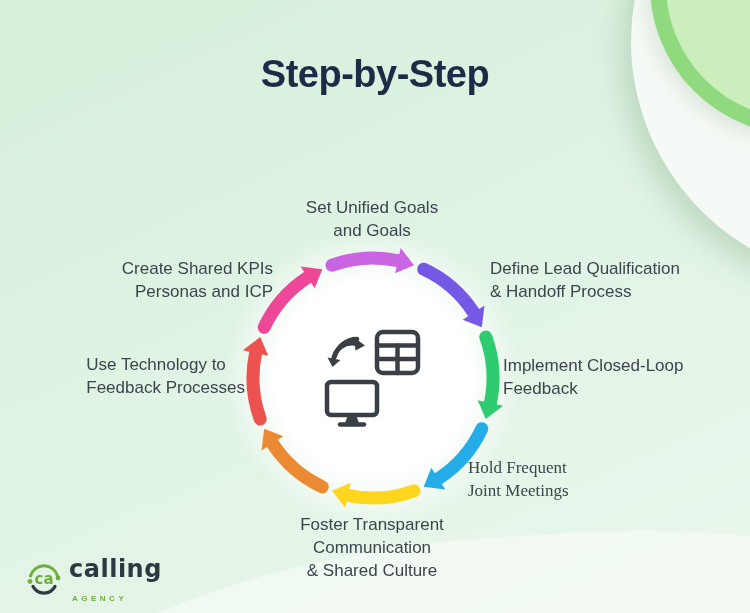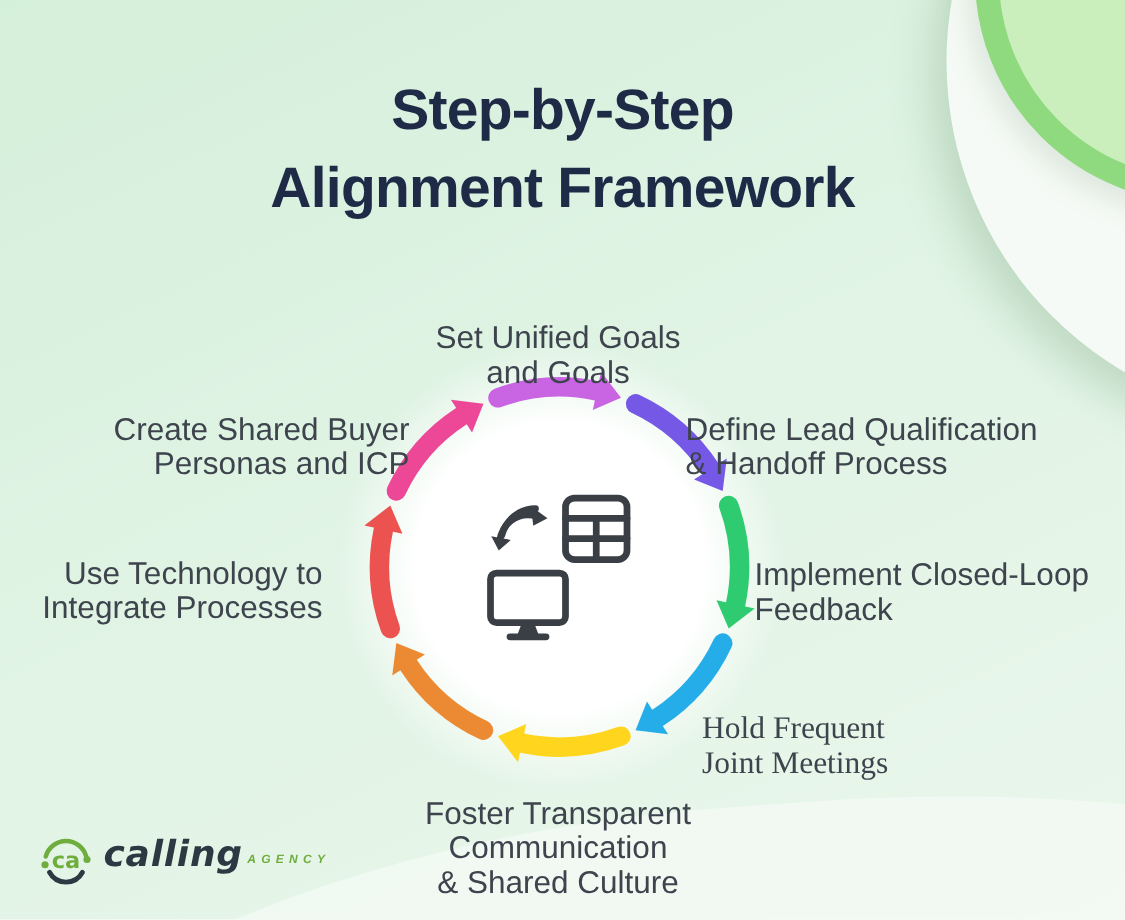--- a/index.html
+++ b/index.html
@@ -31,52 +31,51 @@
   .title span{display:block;}
   
   .hub-glow{
     position:absolute;left:218px;top:223px;width:310px;height:310px;border-radius:50%;
     background:radial-gradient(closest-side,#ffffff 0%,#ffffff 62%,rgba(255,255,255,0) 96%);
   }
   .cycle-svg{position:absolute;left:223px;top:228px;width:300px;height:300px;}
   .center-icon{position:absolute;left:313px;top:318px;width:120px;height:120px;}
   
   .step{
-    position:absolute;font-size:21px;line-height:23px;color:#3e444d;margin-top:18px;
+    position:absolute;font-size:17px;line-height:23px;color:#3e444d;
   }
   .step span{display:block;}
   .step-top{left:262px;top:196px;width:220px;text-align:center;}
-  .step-top-right{left:457px;top:257px;text-align:left;}
+  .step-top-right{left:490px;top:257px;text-align:left;}
   .step-right{left:503px;top:354px;text-align:left;}
   .step-bottom-right{left:468px;top:456px;text-align:left;font-family:Liberation Serif, serif;}
   .step-bottom{left:262px;top:513px;width:220px;text-align:center;}
   .step-bottom-left{right:469px;top:456px;text-align:right;}
-  .step-left{right:535px;top:353px;text-align:right;}
+  .step-left{right:505px;top:353px;text-align:left;}
   .step-top-left{right:477px;top:257px;text-align:right;}
   
-  .logo{position:absolute;left:25px;top:556px;display:flex;align-items:flex-start;}
+  .logo{position:absolute;left:25px;top:556px;display:flex;align-items:center;}
   .logo-badge{width:38px;height:38px;}
-  .logo-text{margin-left:6px;display:flex;flex-direction:row;font-style:italic;}
+  .logo-text{margin-left:6px;display:flex;flex-direction:column;}
   .logo-name{font-family:"DejaVu Sans", sans-serif;font-size:24px;line-height:26px;
     font-weight:600;color:#2d3942;letter-spacing:0.5px;}
   .logo-sub{font-size:8px;font-weight:700;color:#6fae3e;letter-spacing:3.5px;
     margin-top:12px;padding-left:3px;}
 </style>
 </head>
 <body>
 
 <div class="canvas">
 
   <div class="swoosh"></div>
   <div class="corner-circle"></div>
   <div class="bottom-wave"></div>
 
   <div class="title" style="color: rgb(30, 42, 70);">
     <span>Step-by-Step</span>
-    <span>Alignment Framework</span>
   </div>
 
   <div class="hub-glow"></div>
 
   <svg class="cycle-svg" viewBox="0 0 300 300">
       <path d="M 109.0 37.2 A 120 120 0 0 1 174.9 32.6" fill="none" stroke="#c964e3" stroke-width="13" stroke-linecap="round"></path>
       <polygon points="191.0,37.2 177.7,19.9 172.2,45.3" fill="#c964e3"></polygon>
       <path d="M 200.7 41.2 A 120 120 0 0 1 250.6 84.6" fill="none" stroke="#7559e6" stroke-width="13" stroke-linecap="round"></path>
       <polygon points="258.8,99.3 261.5,77.6 239.7,91.7" fill="#7559e6"></polygon>
       <path d="M 262.8 109.0 A 120 120 0 0 1 267.4 174.9" fill="none" stroke="#2ecb70" stroke-width="13" stroke-linecap="round"></path>
@@ -131,24 +130,24 @@
   </div>
   <div class="step step-bottom">
     <span>Foster Transparent</span>
     <span>Communication</span>
     <span>&amp; Shared Culture</span>
   </div>
   <div class="step step-bottom-left">
   </div>
   <div class="step step-left">
     <span>Use Technology to</span>
-    <span>Integrate Processes</span>
+    <span>Feedback Processes</span>
   </div>
   <div class="step step-top-left">
-    <span>Create Shared Buyer</span>
+    <span>Create Shared KPIs</span>
     <span>Personas and ICP</span>
   </div>
 
   <div class="logo">
     <svg class="logo-badge" viewBox="0 0 38 38">
       <path d="M5.5 15 A14 14 0 0 1 32.5 15" stroke="#6fae3e" stroke-width="3" fill="none" stroke-linecap="round"></path>
       <circle cx="5" cy="20.5" r="2.4" fill="#6fae3e"></circle>
       <circle cx="33" cy="17" r="2.4" fill="#6fae3e"></circle>
       <text x="19" y="22.5" text-anchor="middle" font-size="15" font-weight="bold" fill="#6fae3e" font-family="DejaVu Sans, sans-serif">ca</text>
       <path d="M8 25.5 A12.5 12.5 0 0 0 30 25.5" stroke="#2d3942" stroke-width="3.2" fill="none" stroke-linecap="round"></path>

